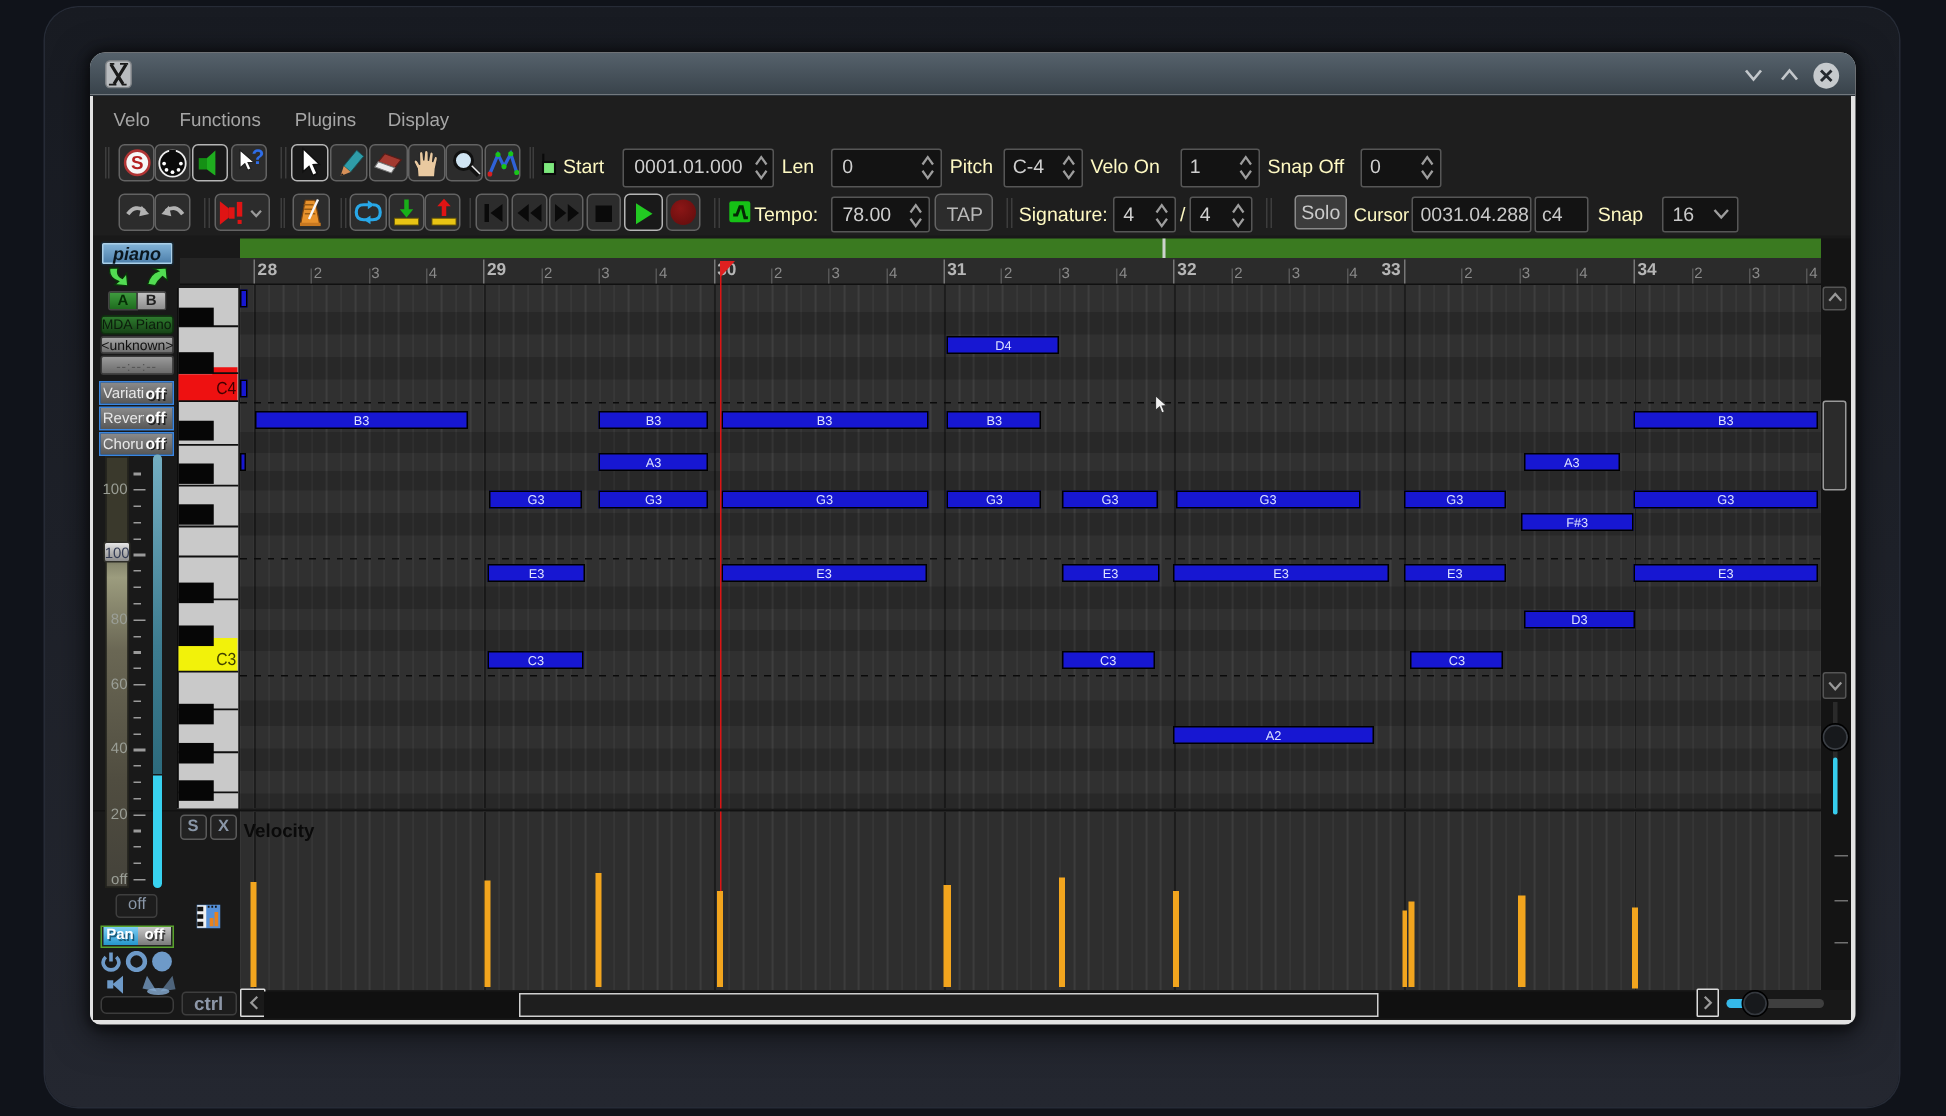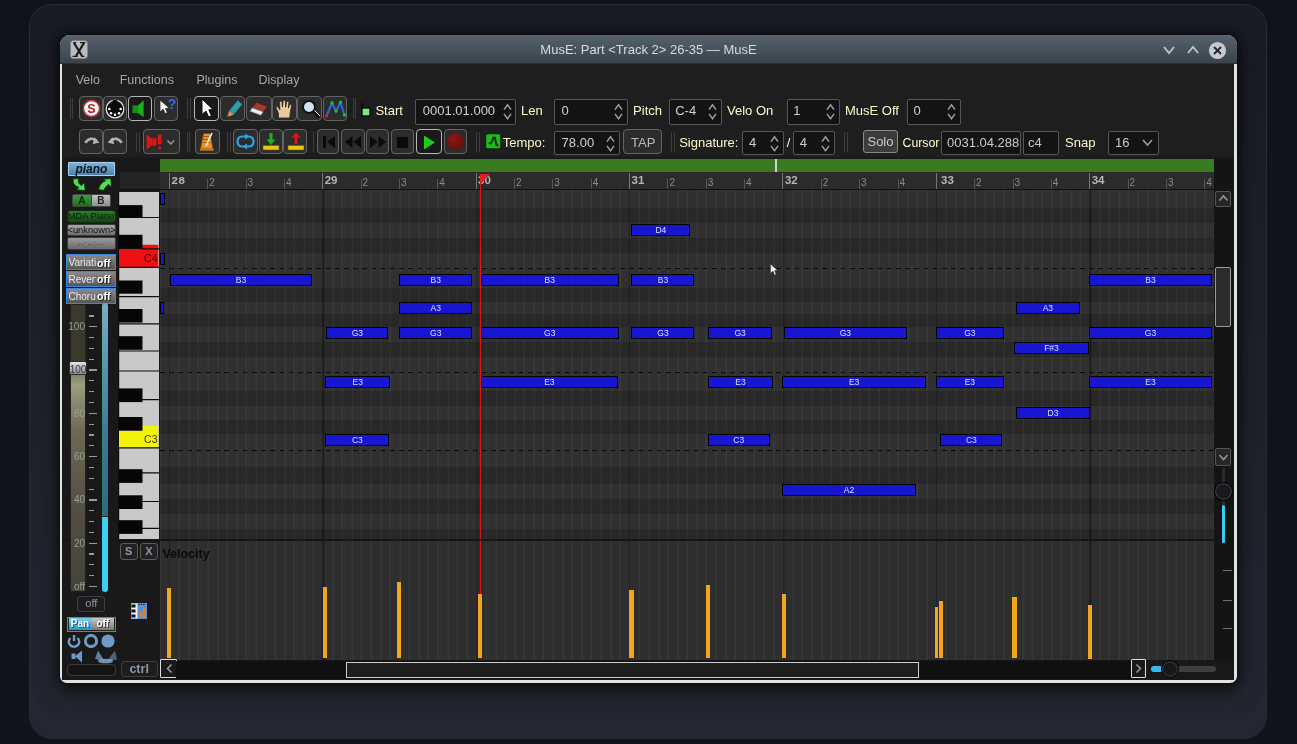--- a/index.html
+++ b/index.html
@@ -20,21 +20,20 @@
 
 <div class="abs" style="left:30px;top:5px;width:1236px;height:733px;border-radius:22px;background:linear-gradient(#181b22,#242730);box-shadow:0 0 0 1px #262b36;"></div>
 <div class="abs" style="left:57px;top:32px;width:1183px;height:656px;background:rgba(0,0,0,0.35);border-radius:12px;filter:blur(3px);"></div>
 <div class="abs" style="left:60px;top:35px;width:1177px;height:647.5px;border-radius:10px 10px 7px 7px;background:#e2e2e2;box-shadow:0 6px 24px rgba(0,0,0,0.6);"></div>
 <div class="abs" style="left:60px;top:35px;width:1177px;height:29px;border-radius:10px 10px 0 0;background:linear-gradient(#56626c,#39434b);border-bottom:1px solid #2a3138;"></div>
 <svg class="abs" style="left:70px;top:40px;" width="18" height="19" viewBox="0 0 18 19">
 <rect x="0.5" y="0.5" width="17" height="18" rx="3" fill="#b9bcbf" stroke="#7e8286"></rect>
 <path d="M4 3 L12 16 M14 3 L6 16" stroke="#1a1a1a" stroke-width="2.2"></path>
 <path d="M3.2 2.6 L6.2 2.6 M10 2.6 L15.4 2.6 M2.6 16.4 L7.6 16.4 M11.2 16.4 L14.4 16.4" stroke="#1a1a1a" stroke-width="1.1"></path>
 </svg>
-<div class="abs" style="left:60px;top:42px;width:1177px;text-align:center;color:#d6dade;font-size:13px;">MusE: Part &lt;Track 2&gt; 26-35 — MusE</div>
 <svg class="abs" style="left:1162px;top:44px;" width="60" height="12" viewBox="0 0 60 12">
 <path d="M2 3 L7 9 L12 3" fill="none" stroke="#c3c7cb" stroke-width="1.8"></path>
 <path d="M26 9 L31 3 L36 9" fill="none" stroke="#c3c7cb" stroke-width="1.8"></path>
 </svg>
 <svg class="abs" style="left:1208px;top:41px;" width="19" height="19" viewBox="0 0 19 19">
 <circle cx="9.5" cy="9.5" r="8.6" fill="#c6cacd"></circle>
 <path d="M6 6 L13 13 M13 6 L6 13" stroke="#23282d" stroke-width="1.9"></path>
 </svg>
 <div class="abs" style="left:62px;top:64px;width:1171.5px;height:614.4px;background:#1e1e1e;"></div>
 <div class="lbl" style="left:75.7px;top:73px;color:#a6a6a6;font-size:12.5px;">Velo</div>
@@ -131,21 +130,21 @@
 <path d="M2 6.65 L5.5 1.75 L9 6.65" fill="none" stroke="#9d9d9d" stroke-width="1.5"></path>
 <path d="M2 10.85 L5.5 15.75 L9 10.85" fill="none" stroke="#9d9d9d" stroke-width="1.5"></path>
     </svg>
 <div class="lbl" style="left:727px;top:103px;">Velo On</div>
 <div class="spin" style="left:787.2px;top:99.0px;width:53.2px;height:25.6px;"></div>
 <div class="abs" style="left:793.2px;top:102.5px;color:#cfcfcf;font-size:13px;">1</div>
 <svg class="abs" style="left:825.4000000000001px;top:103.0px;" width="11" height="17.5" viewBox="0 0 11 17.5">
 <path d="M2 6.65 L5.5 1.75 L9 6.65" fill="none" stroke="#9d9d9d" stroke-width="1.5"></path>
 <path d="M2 10.85 L5.5 15.75 L9 10.85" fill="none" stroke="#9d9d9d" stroke-width="1.5"></path>
     </svg>
-<div class="lbl" style="left:845px;top:103px;">MusE Off</div>
+<div class="lbl" style="left:845px;top:103px;">Snap Off</div>
 <div class="spin" style="left:907.4px;top:99.0px;width:53.2px;height:25.6px;"></div>
 <div class="abs" style="left:913.4px;top:102.5px;color:#cfcfcf;font-size:13px;">0</div>
 <svg class="abs" style="left:945.6px;top:103.0px;" width="11" height="17.5" viewBox="0 0 11 17.5">
 <path d="M2 6.65 L5.5 1.75 L9 6.65" fill="none" stroke="#9d9d9d" stroke-width="1.5"></path>
 <path d="M2 10.85 L5.5 15.75 L9 10.85" fill="none" stroke="#9d9d9d" stroke-width="1.5"></path>
     </svg>
 <div class="btn" style="left:78.5px;top:129.3px;width:24.3px;height:24.4px;"></div>
 <svg class="abs" style="left:82.5px;top:135px;transform:scaleX(-1);" width="17" height="13" viewBox="0 0 17 13">
 <path d="M14.8 7.8 Q10 1 3.6 5.6" fill="none" stroke="#b2b2b2" stroke-width="2.6"></path>
 <path d="M5.6 2.2 L0.6 7.6 L7.2 9.2 Z" fill="#b2b2b2"></path>
@@ -302,21 +301,21 @@
 <div class="bnum" style="left:746.0px;top:176.5px;">4</div>
 <div class="abs" style="left:782.4px;top:173px;width:1px;height:16px;background:#777;"></div>
 <div class="mnum" style="left:784.9px;top:173.5px;">32</div>
 <div class="abs" style="left:820.8px;top:178.5px;width:1px;height:10.5px;background:#555;"></div>
 <div class="bnum" style="left:822.8px;top:176.5px;">2</div>
 <div class="abs" style="left:859.1px;top:178.5px;width:1px;height:10.5px;background:#555;"></div>
 <div class="bnum" style="left:861.1px;top:176.5px;">3</div>
 <div class="abs" style="left:897.5px;top:178.5px;width:1px;height:10.5px;background:#555;"></div>
 <div class="bnum" style="left:899.5px;top:176.5px;">4</div>
 <div class="abs" style="left:935.8px;top:173px;width:1px;height:16px;background:#777;"></div>
-<div class="mnum" style="left:921px;top:173.5px;padding-left:20px;">33</div>
+<div class="mnum" style="left:901px;top:173.5px;padding-left:20px;">33</div>
 <div class="abs" style="left:974.1px;top:178.5px;width:1px;height:10.5px;background:#555;"></div>
 <div class="bnum" style="left:976.1px;top:176.5px;">2</div>
 <div class="abs" style="left:1012.5px;top:178.5px;width:1px;height:10.5px;background:#555;"></div>
 <div class="bnum" style="left:1014.5px;top:176.5px;">3</div>
 <div class="abs" style="left:1050.8px;top:178.5px;width:1px;height:10.5px;background:#555;"></div>
 <div class="bnum" style="left:1052.8px;top:176.5px;">4</div>
 <div class="abs" style="left:1089.2px;top:173px;width:1px;height:16px;background:#777;"></div>
 <div class="mnum" style="left:1091.7px;top:173.5px;">34</div>
 <div class="abs" style="left:1127.5px;top:178.5px;width:1px;height:10.5px;background:#555;"></div>
 <div class="bnum" style="left:1129.5px;top:176.5px;">2</div>
@@ -343,21 +342,21 @@
 <div class="abs" style="left:159.5px;top:420.2px;width:1054.0px;height:13.6px;background:rgba(0,0,0,0.16);"></div>
 <div class="abs" style="left:159.5px;top:467.1px;width:1054.0px;height:16.7px;background:rgba(0,0,0,0.16);"></div>
 <div class="abs" style="left:159.5px;top:499.0px;width:1054.0px;height:15.0px;background:rgba(0,0,0,0.16);"></div>
 <div class="abs" style="left:159.5px;top:529.3px;width:1054.0px;height:10.2px;background:rgba(0,0,0,0.16);"></div>
 <div class="dash" style="left:159.5px;top:267.9px;width:1054.0px;"></div>
 <div class="dash" style="left:159.5px;top:371.9px;width:1054.0px;"></div>
 <div class="dash" style="left:159.5px;top:449.9px;width:1054.0px;"></div>
 <div class="note" style="left:159.5px;top:193.2px;width:5.3px;"></div>
 <div class="note" style="left:159.5px;top:252.9px;width:5.5px;"></div>
 <div class="note" style="left:159.5px;top:301.6px;width:4.3px;"></div>
-<div class="note" style="left:631.4px;top:224.1px;width:59px;">D4</div>
+<div class="note" style="left:631.4px;top:224.1px;width:75px;">D4</div>
 <div class="note" style="left:170.3px;top:274.4px;width:141.5px;">B3</div>
 <div class="note" style="left:399.2px;top:274.4px;width:73.0px;">B3</div>
 <div class="note" style="left:480.9px;top:274.4px;width:137.7px;">B3</div>
 <div class="note" style="left:631.4px;top:274.4px;width:63.1px;">B3</div>
 <div class="note" style="left:1088.6px;top:274.4px;width:123.9px;">B3</div>
 <div class="note" style="left:399.2px;top:301.6px;width:73.0px;">A3</div>
 <div class="note" style="left:1015.7px;top:301.6px;width:64.4px;">A3</div>
 <div class="note" style="left:326.2px;top:327.2px;width:62.3px;">G3</div>
 <div class="note" style="left:399.2px;top:327.2px;width:73.0px;">G3</div>
 <div class="note" style="left:480.9px;top:327.2px;width:137.7px;">G3</div>

